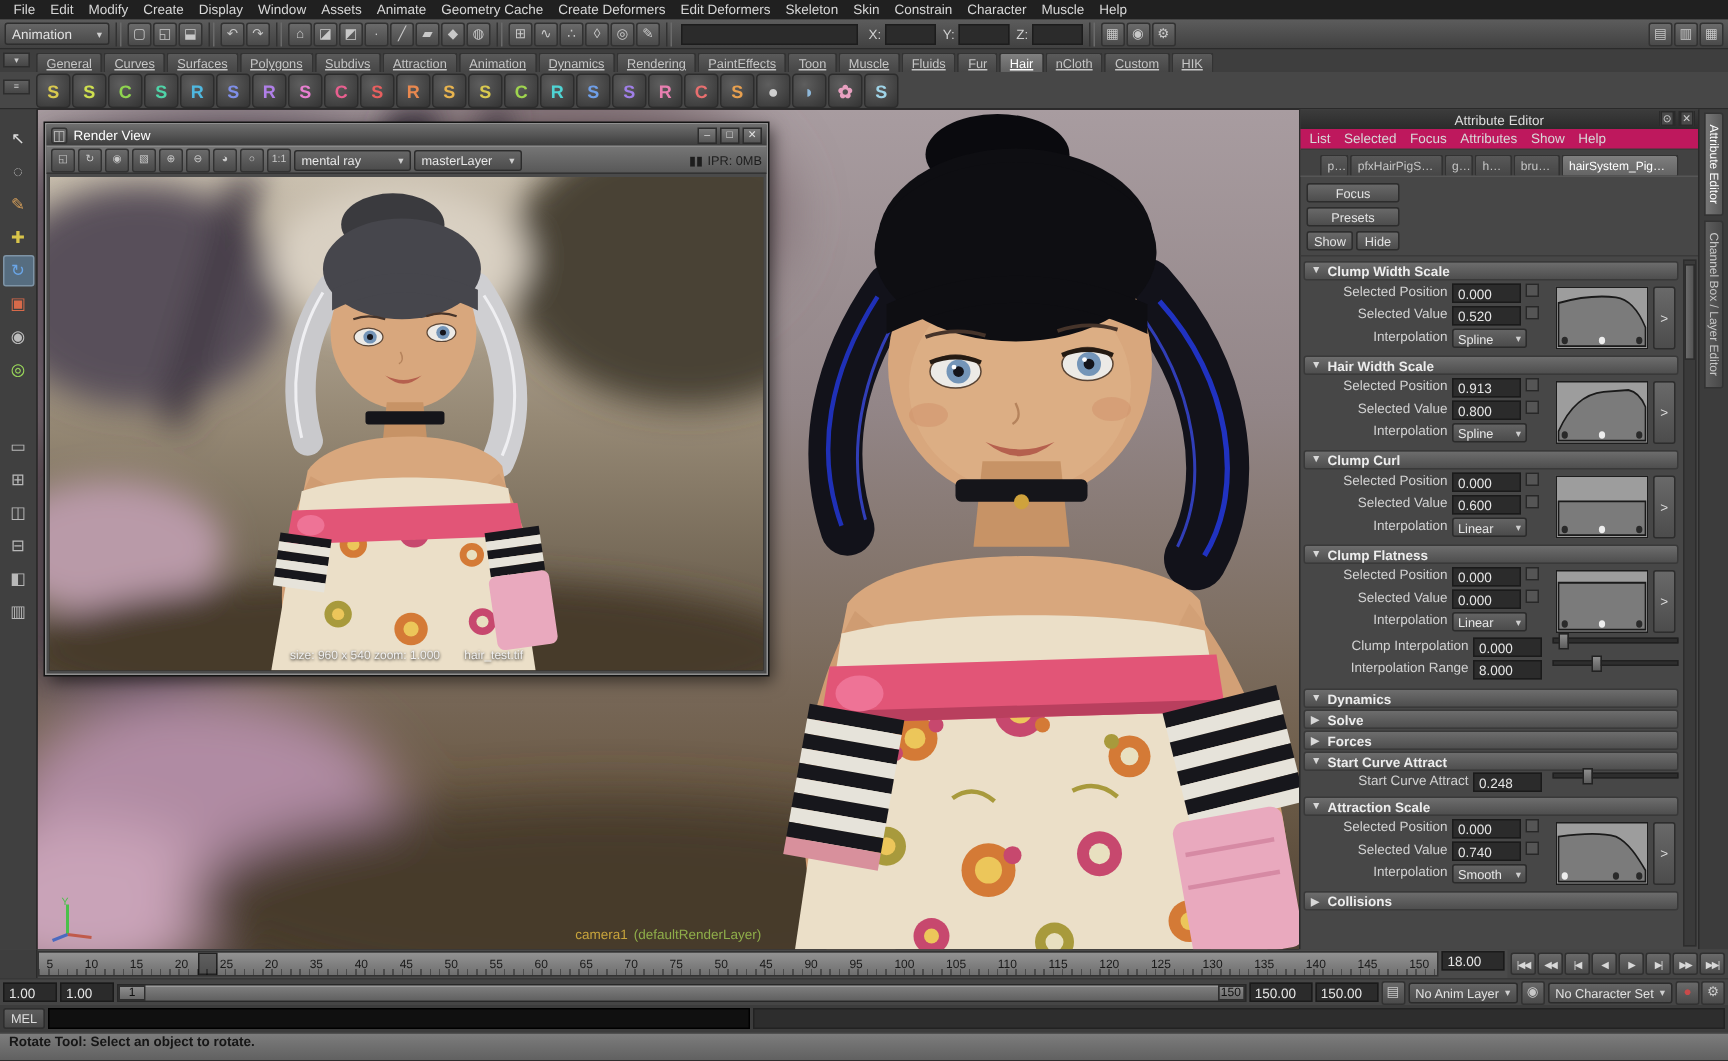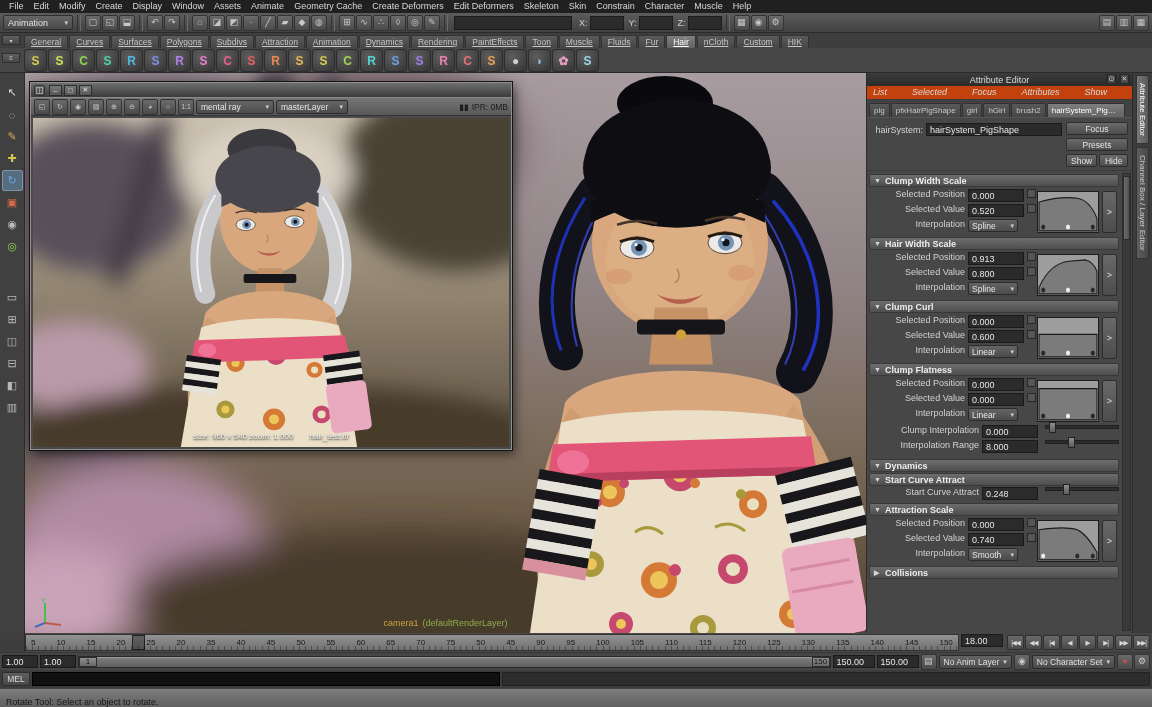--- a/index.html
+++ b/index.html
@@ -51,42 +51,42 @@
   .rw-ipr { margin-left:auto; color:#1d1d1d; font-size:8.5px; display:flex; align-items:center; gap:3px; }
   .rw-image { position:absolute; left:2px; right:2px; top:35px; bottom:2px; background:#1a1a1a; overflow:hidden; }
   .rw-image svg { position:absolute; inset:0; width:100%; height:100%; }
   .rw-status { position:absolute; left:0; right:0; bottom:6px; text-align:center; color:#f0f0f0; font-size:8px; text-shadow:0 1px 2px #000; }
 
   
   .attribute-editor { position:absolute; right:20px; top:0; bottom:0; width:266px; background:#474747; border-left:1px solid #2b2b2b; display:flex; flex-direction:column; }
   .ae-titlebar { height:13px; background:linear-gradient(#3c3c3c,#2b2b2b); color:#ddd; display:flex; align-items:center; justify-content:center; position:relative; }
   .ae-titlebar .icons { position:absolute; right:2px; top:1px; display:flex; gap:2px; }
   .ae-titlebar .icons span { width:11px; height:10px; font-size:7px; display:flex; align-items:center; justify-content:center; background:#4a4a4a; border:1px solid #2a2a2a; color:#ccc; }
-  .ae-menubar { height:14px; background:#c2410c; border-bottom:1px solid #3a3a3a; display:flex; align-items:center; gap:25px; padding:0 6px; color:#ddd;font-style:italic; }
-  .ae-tabs { height:18px; background:#424242; border-bottom:1px solid #565656; display:flex; align-items:flex-end; gap:1px; padding:2px 2px 0; }
+  .ae-menubar { height:14px; background:#be185d; border-bottom:1px solid #3a3a3a; display:flex; align-items:center; gap:9px; padding:0 6px; color:#ddd; }
+  .ae-tabs { height:18px; background:#424242; border-bottom:1px solid #565656; display:flex; align-items:flex-end; gap:1px; padding:2px 13px 0; }
   .ae-tab { height:14px; line-height:13px; padding:0 4px; font-size:8px; color:#c6c6c6; background:linear-gradient(#585858,#464646); border:1px solid #323232; border-bottom:none; border-radius:2px 2px 0 0; max-width:78px; overflow:hidden; text-overflow:ellipsis; white-space:nowrap; }
   .ae-tab.active { background:linear-gradient(#7e7e7e,#646464); color:#fff; }
   .ae-node-area { display:flex; gap:4px; padding:4px 4px 3px; border-bottom:1px solid #3a3a3a; }
   .ae-node-left { flex:1; }
   .ae-node-row { display:flex; align-items:center; gap:3px; height:15px; }
   .ae-node-label { width:52px; text-align:right; color:#d2d2d2; }
   .ae-btn { height:13px; background:linear-gradient(#696969,#4d4d4d); border:1px solid #2d2d2d; border-radius:2px; color:#e4e4e4; font-size:8.5px; display:flex; align-items:center; justify-content:center; padding:0 4px; }
   .ae-node-right { width:62px; display:flex; flex-direction:column; gap:3px; }
   .show-hide { display:flex; gap:2px; }
   .show-hide .ae-btn { flex:1; }
   .ae-content { flex:1; position:relative; padding:2px 13px 0 2px; overflow:hidden; }
   .ae-scrollbar { position:absolute; right:1px; top:2px; bottom:2px; width:9px; background:#3a3a3a; border:1px solid #2d2d2d; }
   .ae-scroll-thumb { position:absolute; left:0; right:0; top:2px; height:64px; background:linear-gradient(90deg,#6a6a6a,#535353); border:1px solid #2d2d2d; }
   .ae-sec-header { height:13px; margin:1px 0; background:linear-gradient(#6d6d6d,#4e4e4e); border:1px solid #393939; border-radius:2px; display:flex; align-items:center; gap:4px; padding:0 4px; color:#ededed; font-weight:bold; font-size:9px; }
   .sec-arrow { font-size:7px; color:#d8d8d8; width:7px; }
   .ae-sec-body { position:relative; padding:1px 0 2px; }
   .ae-row { height:15px; display:flex; align-items:flex-start; gap:3px; }
   .ae-label { width:96px; text-align:right; color:#d2d2d2; }
   .field { background:#2b2b2b; border:1px solid #1a1a1a; color:#e6e6e6; height:13px; font-size:9px; padding:0 3px; display:flex; align-items:center; }
-  .w46 { width:56px; }
+  .w46 { width:46px; }
   .mini-box { width:9px; height:9px; background:#555; border:1px solid #282828; }
   .dropdown { width:50px; height:13px; background:linear-gradient(#646464,#4b4b4b); border:1px solid #2b2b2b; border-radius:2px; display:flex; align-items:center; justify-content:space-between; padding:0 3px; color:#e8e8e8; font-size:8.5px; }
   .dd-arrow { font-size:7px; color:#cfcfcf; }
   .ramp-widget { position:absolute; right:20px; top:3px; width:62px; height:42px; background:#9d9d9d; border:1px solid #1d1d1d; }
   .ramp-widget svg { width:100%; height:100%; display:block; }
   .ramp-expand { position:absolute; right:2px; top:3px; width:15px; height:42px; background:linear-gradient(#696969,#4c4c4c); border:1px solid #2d2d2d; border-radius:2px; color:#ddd; display:flex; align-items:center; justify-content:center; }
   .slider-row .ae-label { width:110px; }
   .slider-track { flex:1; max-width:106px; height:4px; background:#2d2d2d; border:1px solid #202020; position:relative; margin-left:4px; }
   .slider-handle { position:absolute; top:-4px; width:7px; height:11px; background:linear-gradient(#8e8e8e,#5c5c5c); border:1px solid #222; }
   .ae-bottom { height:18px; background:#424242; border-top:1px solid #333; display:flex; gap:2px; padding:2px; }
@@ -113,21 +113,21 @@
   .range-slider { flex:1; height:12px; background:#383838; border:1px solid #282828; display:flex; align-items:stretch; }
   .range-handle { width:18px; background:linear-gradient(#8e8e8e,#686868); border:1px solid #2e2e2e; font-size:8px; color:#101010; display:flex; align-items:center; justify-content:center; }
   .range-mid { flex:1; background:linear-gradient(#7d7d7d,#606060); border-top:1px solid #9a9a9a; }
   .bottom-dd { height:14px; background:linear-gradient(#646464,#4b4b4b); border:1px solid #2b2b2b; border-radius:2px; display:flex; align-items:center; justify-content:space-between; gap:4px; padding:0 4px; color:#e2e2e2; font-size:8.5px; white-space:nowrap; }
 
   .command-row { position:absolute; left:0; right:0; top:670px; height:18px; background:#3c3c3c; display:flex; align-items:center; gap:2px; padding:0 2px; }
   .mel-label { width:28px; height:14px; background:linear-gradient(#5e5e5e,#474747); border:1px solid #2e2e2e; border-radius:2px; color:#ddd; font-size:8.5px; display:flex; align-items:center; justify-content:center; }
   .command-input { width:468px; height:14px; background:#101010; border:1px solid #000; color:#ddd; font-family:"Liberation Mono",monospace; font-size:9px; padding:0 3px; }
   .command-result { flex:1; height:14px; background:#2d2d2d; border:1px solid #222; }
 
-  .help-row { position:absolute; left:0; right:0; top:688px; height:19px; background:linear-gradient(#7d7d7d,#606060); border-top:1px solid #424242; display:flex; align-items:flex-end; padding:0 6px; color:#161616; }
+  .help-row { position:absolute; left:0; right:0; top:688px; height:19px; background:linear-gradient(#7d7d7d,#606060); border-top:1px solid #424242; display:flex; align-items:flex-start; padding:0 6px; color:#161616;font-weight:bold; }
 </style>
 </head>
 <body>
 
 <div class="menu-bar">
   <div style="display:flex">
 
   <span class="menu-item">File</span>
       <span class="menu-item">Edit</span>
       <span class="menu-item">Modify</span>
@@ -574,20 +574,21 @@
       <line x1="14" y1="28" x2="4" y2="32" stroke="#4a6ac0" stroke-width="2"></line>
       <text x="10" y="8" fill="#4ac04a" font-size="7">Y</text>
     </svg>
     <div class="camera-label">
       <span class="cam">camera1</span><span class="lyr">(defaultRenderLayer)</span>
     </div>
 
     <div class="render-window">
       <div class="rw-titlebar">
         <span class="icon-btn" style="width:11px;height:11px">◫</span>
+        <span class="rw-title">Render View</span>
         <span style="display:flex;gap:2px">
 
         <span class="rw-btn">
               <span>–</span>
             </span>
             <span class="rw-btn">
               <span>□</span>
             </span>
             <span class="rw-btn">
               <span>✕</span>
@@ -761,26 +762,20 @@
     <div class="ae-tabs">
 
     <div class="ae-tab">pig</div>
         <div class="ae-tab">pfxHairPigShape</div>
         <div class="ae-tab">girl</div>
         <div class="ae-tab">hGirl</div>
         <div class="ae-tab">brush2</div>
         <div class="ae-tab active">hairSystem_PigShape</div>
       </div>
     <div class="ae-node-area">
-      <div class="ae-node-left">
-        <div class="ae-node-row">
-          <span class="ae-node-label">hairSystem:</span>
-          <span class="field" style="flex:1">hairSystem_PigShape</span>
-        </div>
-      </div>
       <div class="ae-node-right">
         <div class="ae-btn">Focus</div>
         <div class="ae-btn">Presets</div>
         <div class="show-hide">
           <div class="ae-btn">Show</div>
           <div class="ae-btn">Hide</div>
         </div>
       </div>
     </div>
 
@@ -941,20 +936,31 @@
           <span class="slider-track">
             <span class="slider-handle" style="left:30%"></span>
           </span>
         </div>
         </div>
 
       <div class="ae-sec-header" style="margin-top:4px">
         <span class="sec-arrow">▼</span>
         <span>Dynamics</span>
       </div>
+      <div>
+
+      <div class="ae-sec-header">
+          <span class="sec-arrow">▶</span>
+          <span>Solve</span>
+        </div>
+          <div class="ae-sec-header">
+          <span class="sec-arrow">▶</span>
+          <span>Forces</span>
+        </div>
+        </div>
       <div class="ae-sec-header">
         <span class="sec-arrow">▼</span>
         <span>Start Curve Attract</span>
       </div>
       <div>
 
       <div class="ae-row slider-row">
           <span class="ae-label">Start Curve Attract</span>
           <span class="field w46">0.248</span>
           <span class="slider-track">

